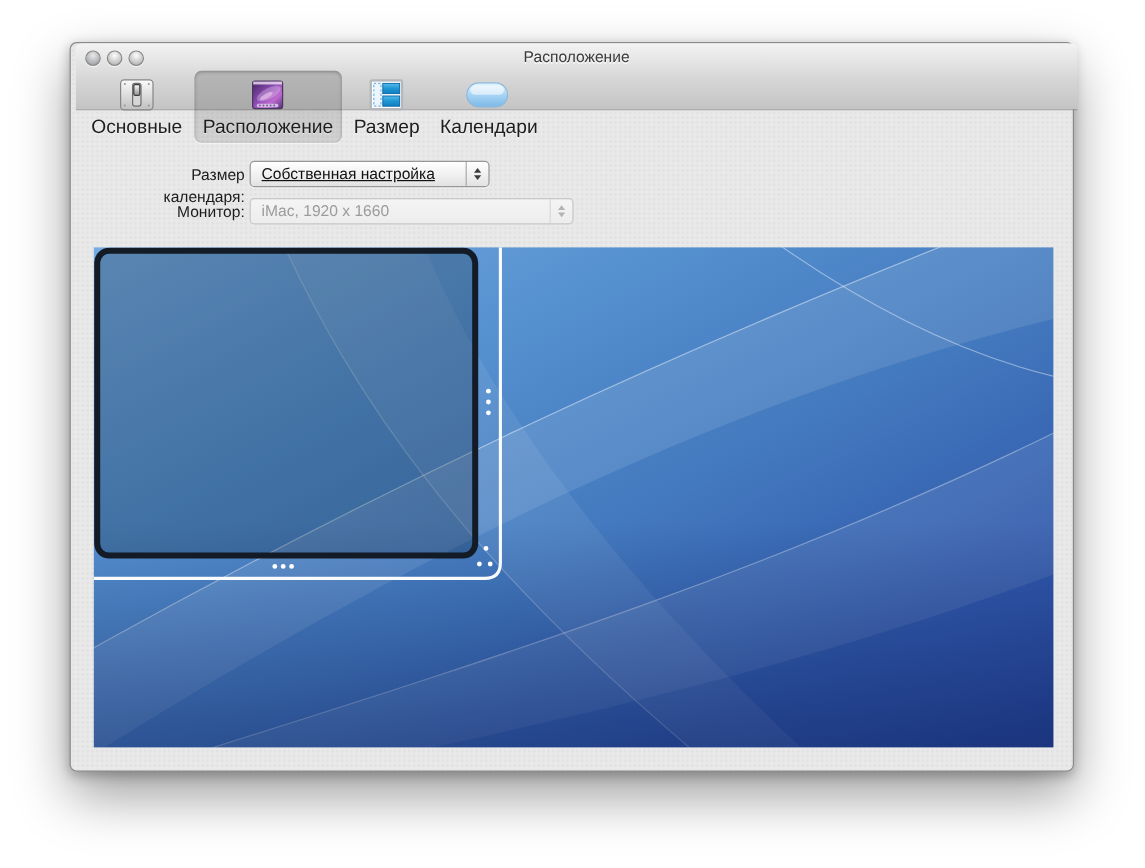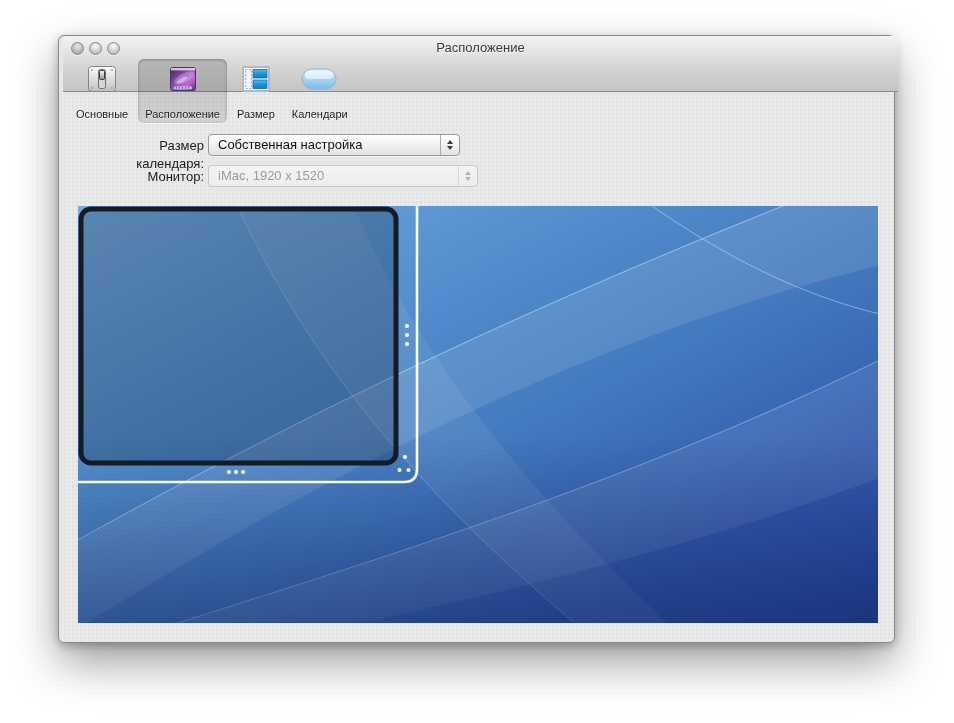--- a/index.html
+++ b/index.html
@@ -32,22 +32,22 @@
     line-height:23px; text-align:center;
     font-size:13px; color:#3a3a3a; text-shadow:0 1px 0 rgba(255,255,255,0.65);
   }
   .toolbar { position:absolute; left:6px; top:23px; height:53px; display:flex; align-items:flex-start; gap:3px; }
   .tb-item {
     display:flex; flex-direction:column; align-items:center;
     padding:2px 7px 3px; border-radius:6px; cursor:default;
   }
   .tb-item .icon-box { height:36px; display:flex; align-items:center; justify-content:center; }
   .tb-item .tb-label {
-    font-size:11px; color:#1e1e1e; text-shadow:0 1px 0 rgba(255,255,255,0.55);
-    white-space:nowrap; margin-top:11px;
+    font-size:16px; color:#1e1e1e; text-shadow:0 1px 0 rgba(255,255,255,0.55);
+    white-space:nowrap; margin-top:1px;
   }
   .tb-item.selected {
     background:linear-gradient(rgba(0,0,0,0.17), rgba(0,0,0,0.10));
     box-shadow: inset 0 1px 3px rgba(0,0,0,0.30), 0 1px 0 rgba(255,255,255,0.45);
   }
   .form-label {
     position:absolute; left:0; width:145px; text-align:right;
     font-size:13px; color:#1c1c1c; line-height:18px;
   }
   .popup {
@@ -178,31 +178,31 @@
             <rect x="5" y="8" width="28" height="8" rx="4" fill="#ffffff" opacity="0.55"></rect>
           </svg>
         </div>
         <div class="tb-label">Календари</div>
       </div>
 
     </div>
   </div>
 
   <div class="form-label" style="top:101px;padding-left:40px;">Размер календаря:</div>
-  <div class="popup" style="left:149px; top:98px; width:252px;">
+  <div class="popup" style="left:149px; top:98px; width:200px;text-decoration:underline;">
     <span>Собственная настройка</span>
     <span class="arrows">
         <span class="tri-up"></span>
         <span class="tri-down"></span>
       </span>
   </div>
 
   <div class="form-label" style="top:132px;">Монитор:</div>
   <div class="popup disabled" style="left:149px; top:129px; width:270px;">
-    <span>iMac, 1920 x 1520</span>
+    <span>iMac, 1920 x 1660</span>
     <span class="arrows">
         <span class="tri-up"></span>
         <span class="tri-down"></span>
       </span>
   </div>
 
   <div class="preview">
     <svg width="800" height="417" viewBox="0 0 800 417">
       <defs>
         <linearGradient id="wp" x1="0" y1="0" x2="1" y2="1">

